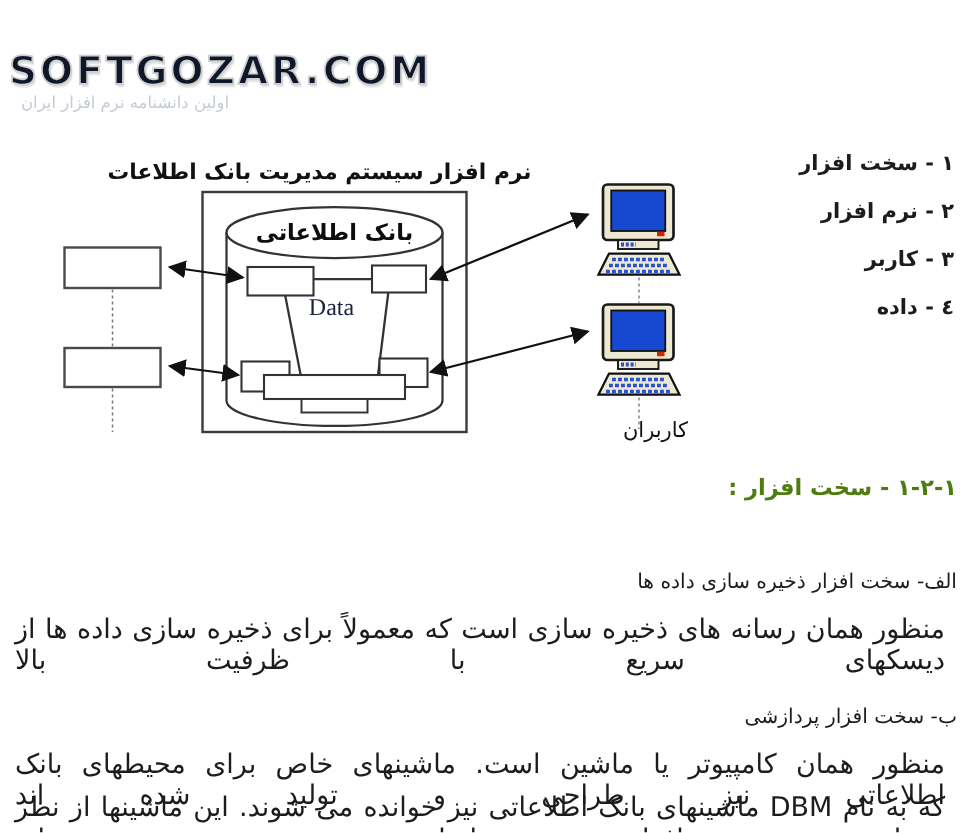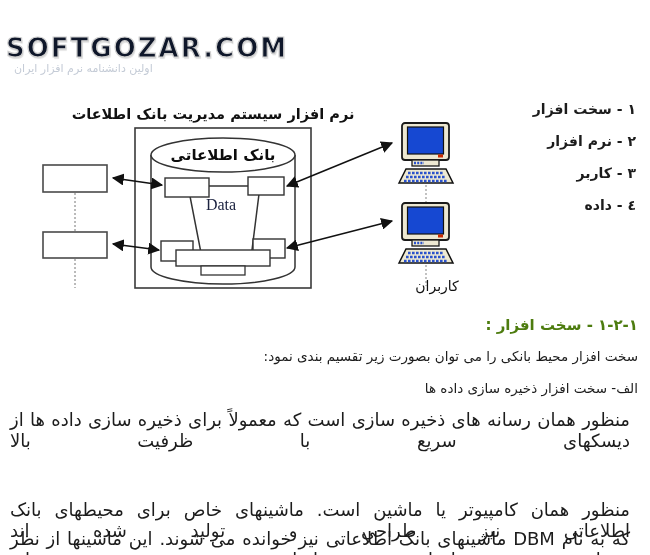--- a/index.html
+++ b/index.html
@@ -122,19 +122,19 @@
     <line x1="272" y1="153" x2="377" y2="126" stroke="#111" stroke-width="1.5" marker-start="url(#ah)" marker-end="url(#ah)"></line>
 
     <use href="#pc" x="383" y="28"></use>
     <use href="#pc" x="383" y="108"></use>
     <line x1="411" y1="90" x2="411" y2="107" stroke="#999" stroke-width="1.2" stroke-dasharray="2 2"></line>
     <line x1="411" y1="170" x2="411" y2="191" stroke="#999" stroke-width="1.2" stroke-dasharray="2 2"></line>
     <text x="422" y="196" text-anchor="middle" font-size="14" fill="#111">کاربران</text>
   </svg>
 
   <div class="abs sec-head rtl">۱-۲-۱ - سخت افزار :</div>
-  <div class="abs bline rtl" style="top:348px">سخت افزار محیط بانکی را می توان بصورت زیر تقسیم بندی نمود:</div>
   <div class="abs bline rtl" style="top:380px">الف- سخت افزار ذخیره سازی داده ها</div>
   <div class="abs jline rtl" style="top:409px">منظور همان رسانه های ذخیره سازی است که معمولاً برای ذخیره سازی داده ها از دیسکهای سریع با ظرفیت بالا</div>
+  <div class="abs bline rtl" style="top:470px">ب- سخت افزار پردازشی</div>
   <div class="abs jline rtl" style="top:499px">منظور همان کامپیوتر یا ماشین است. ماشینهای خاص برای محیطهای بانک اطلاعاتی نیز طراحی و تولید شده اند</div>
   <div class="abs jline rtl" style="top:528px">که به نام DBM ماشینهای بانک اطلاعاتی نیز خوانده می شوند. این ماشینها از نظر معماری، حافظه اصلی،... و سایر</div>
 
 </div>
 
 </body></html>

